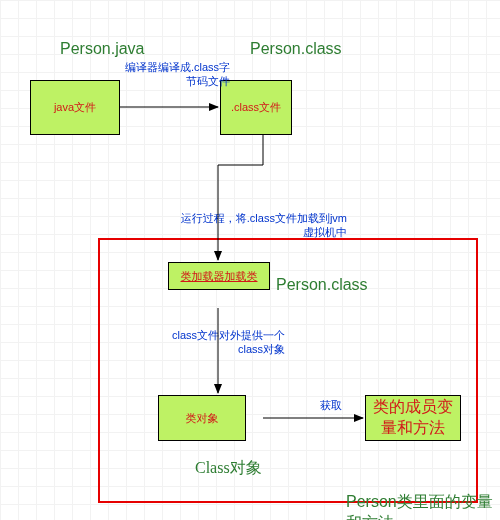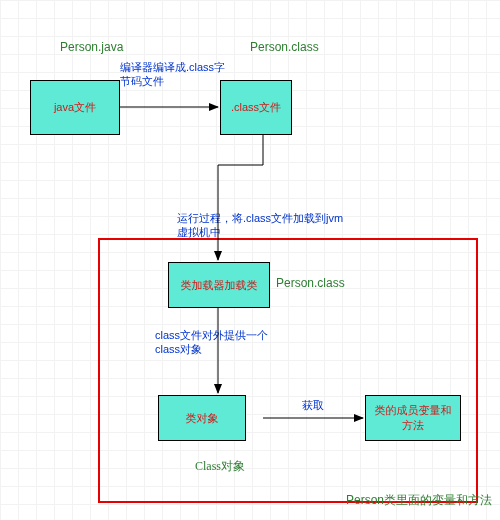--- a/index.html
+++ b/index.html
@@ -11,53 +11,53 @@
         linear-gradient(#f2f2f2 1px, transparent 1px),
         linear-gradient(90deg, #f2f2f2 1px, transparent 1px);
       background-size: 18px 18px;
       font-family: "Microsoft YaHei", Arial, sans-serif;
       font-size: 11px;
       position: relative;
       overflow: hidden;
     }
     .box {
       position: absolute;
-      background: #5eead4;
+      background: #bef264;
       border: 1px solid #000;
       display: flex;
       align-items: center;
       justify-content: center;
       text-align: center;
       padding: 4px;
     }
     .red-text { color: #d21919; }
-    .blue-text { color: #0033cc; position: absolute; text-align: left; line-height: 1.3; }
-    .green-text { color: #2e7d32; position: absolute; font-size: 12px; }
+    .blue-text { color: #0033cc; position: absolute; text-align: right; line-height: 1.3; }
+    .green-text { color: #2e7d32; position: absolute; font-size: 16px; }
     .container-box {
       position: absolute;
       border: 2px solid #e60000;
       background: transparent;
     }
     svg { position: absolute; top: 0; left: 0; width: 500px; height: 520px; pointer-events: none; }
     .arrow { stroke: #000; stroke-width: 1; fill: none; }
     .ah { fill: #000; }
   </style>
 </head>
 <body>
 
 <span class="green-text" style="left:60px; top:40px;">Person.java</span>
 <span class="green-text" style="left:250px; top:40px;">Person.class</span>
 
 <div class="container-box" style="left:98px; top:238px; width:380px; height:265px;"></div>
 
 <div class="box red-text" style="left:30px; top:80px; width:90px; height:55px;">java文件</div>
 <div class="box red-text" style="left:220px; top:80px; width:72px; height:55px;">.class文件</div>
-<div class="box red-text" style="left:168px; top:262px; width:102px; height:46px;">类加载器加载类</div>
+<div class="box red-text" style="left:168px; top:262px; width:102px; height:28px;text-decoration:underline;">类加载器加载类</div>
 <div class="box red-text" style="left:158px; top:395px; width:88px; height:46px;">类对象</div>
-<div class="box red-text" style="left:365px; top:395px; width:96px; height:46px; font-size:11px;">类的成员变量和方法</div>
+<div class="box red-text" style="left:365px; top:395px; width:96px; height:46px; font-size:16px;">类的成员变量和方法</div>
 
 <span class="green-text" style="left:276px; top:276px;">Person.class</span>
 <span class="green-text" style="left:195px; top:458px;font-family:Liberation Serif, serif;">Class对象</span>
 <span class="green-text" style="left:346px; top:484px;margin-top:8px;">Person类里面的变量和方法</span>
 
 <span class="blue-text" style="left:120px; top:60px; width:110px;">编译器编译成.class字节码文件</span>
 <span class="blue-text" style="left:177px; top:169px; width:170px;margin-top:42px;">运行过程，将.class文件加载到jvm虚拟机中</span>
 <span class="blue-text" style="left:155px; top:328px; width:130px;">class文件对外提供一个class对象</span>
 <span class="blue-text" style="left:302px; top:398px; width:40px;">获取</span>
 

